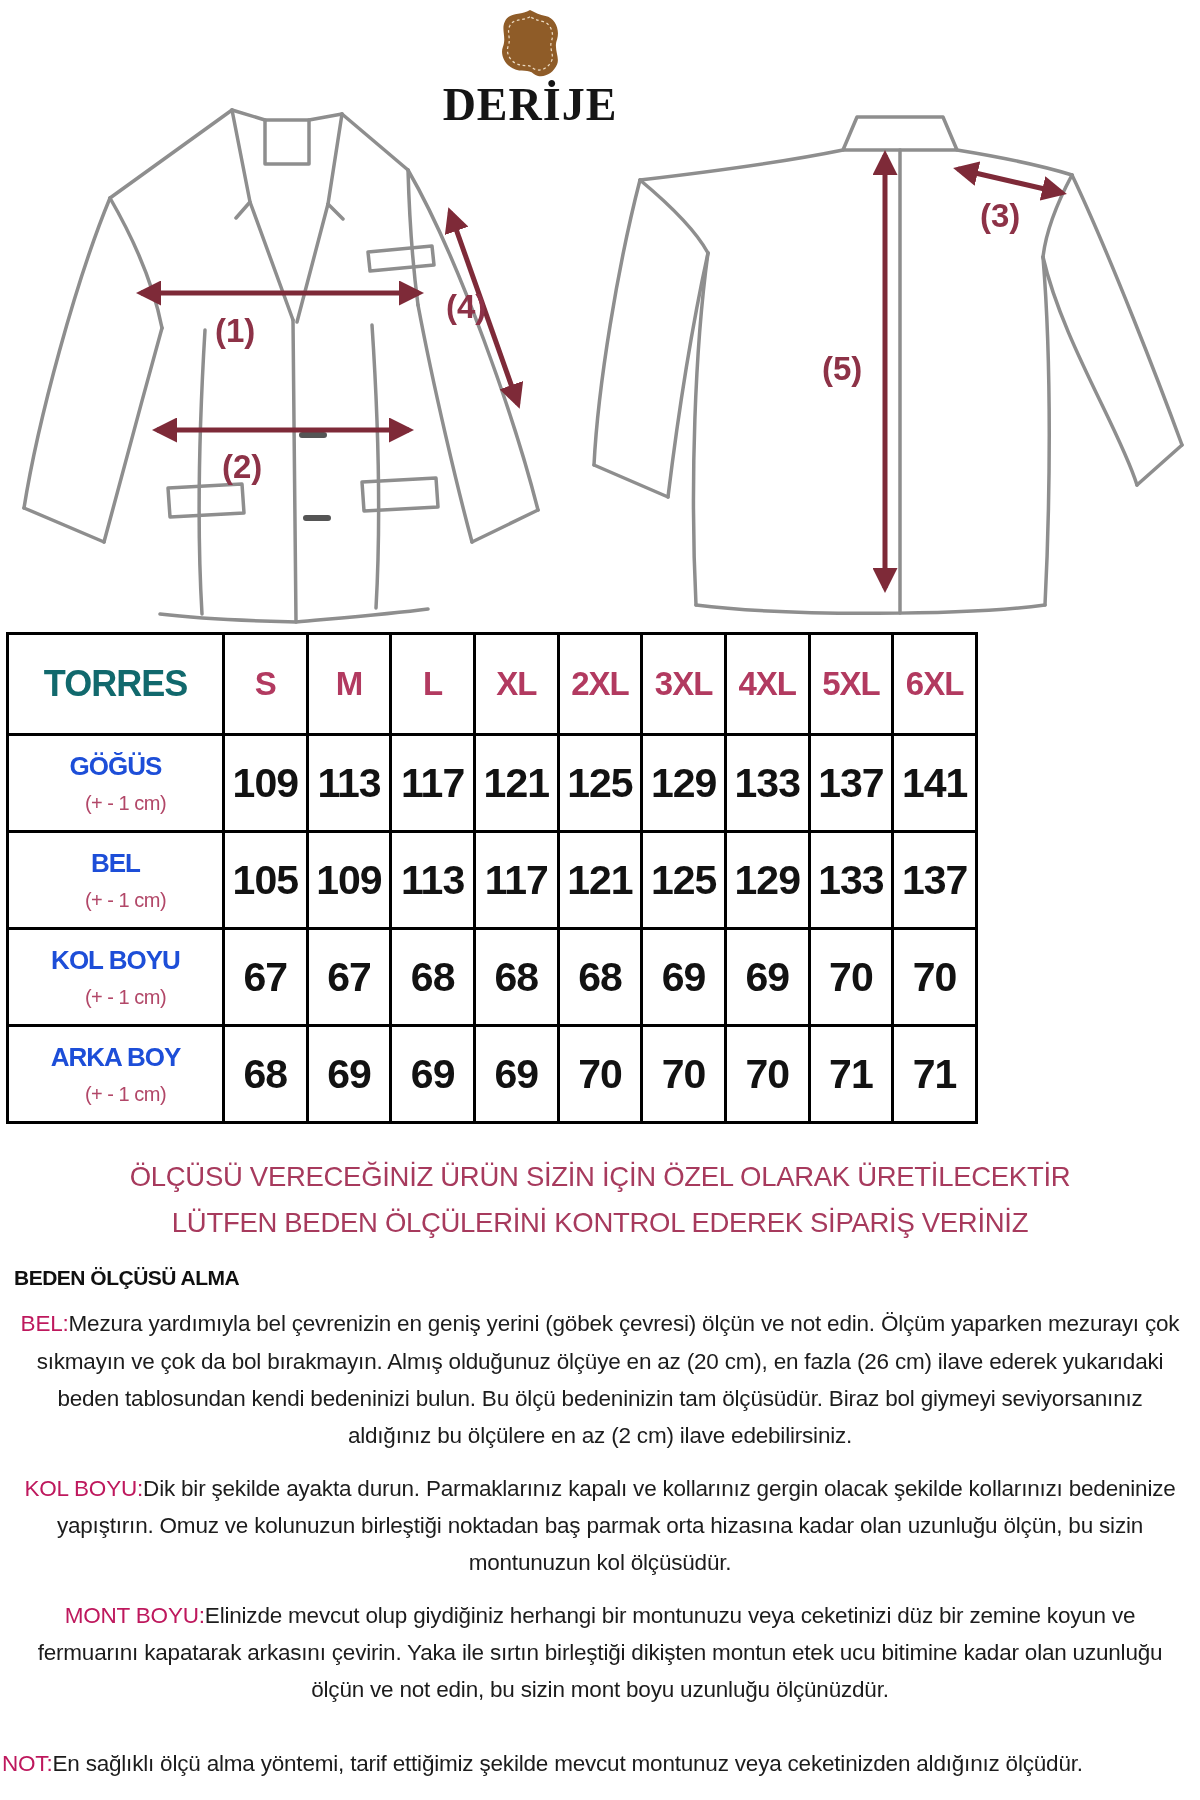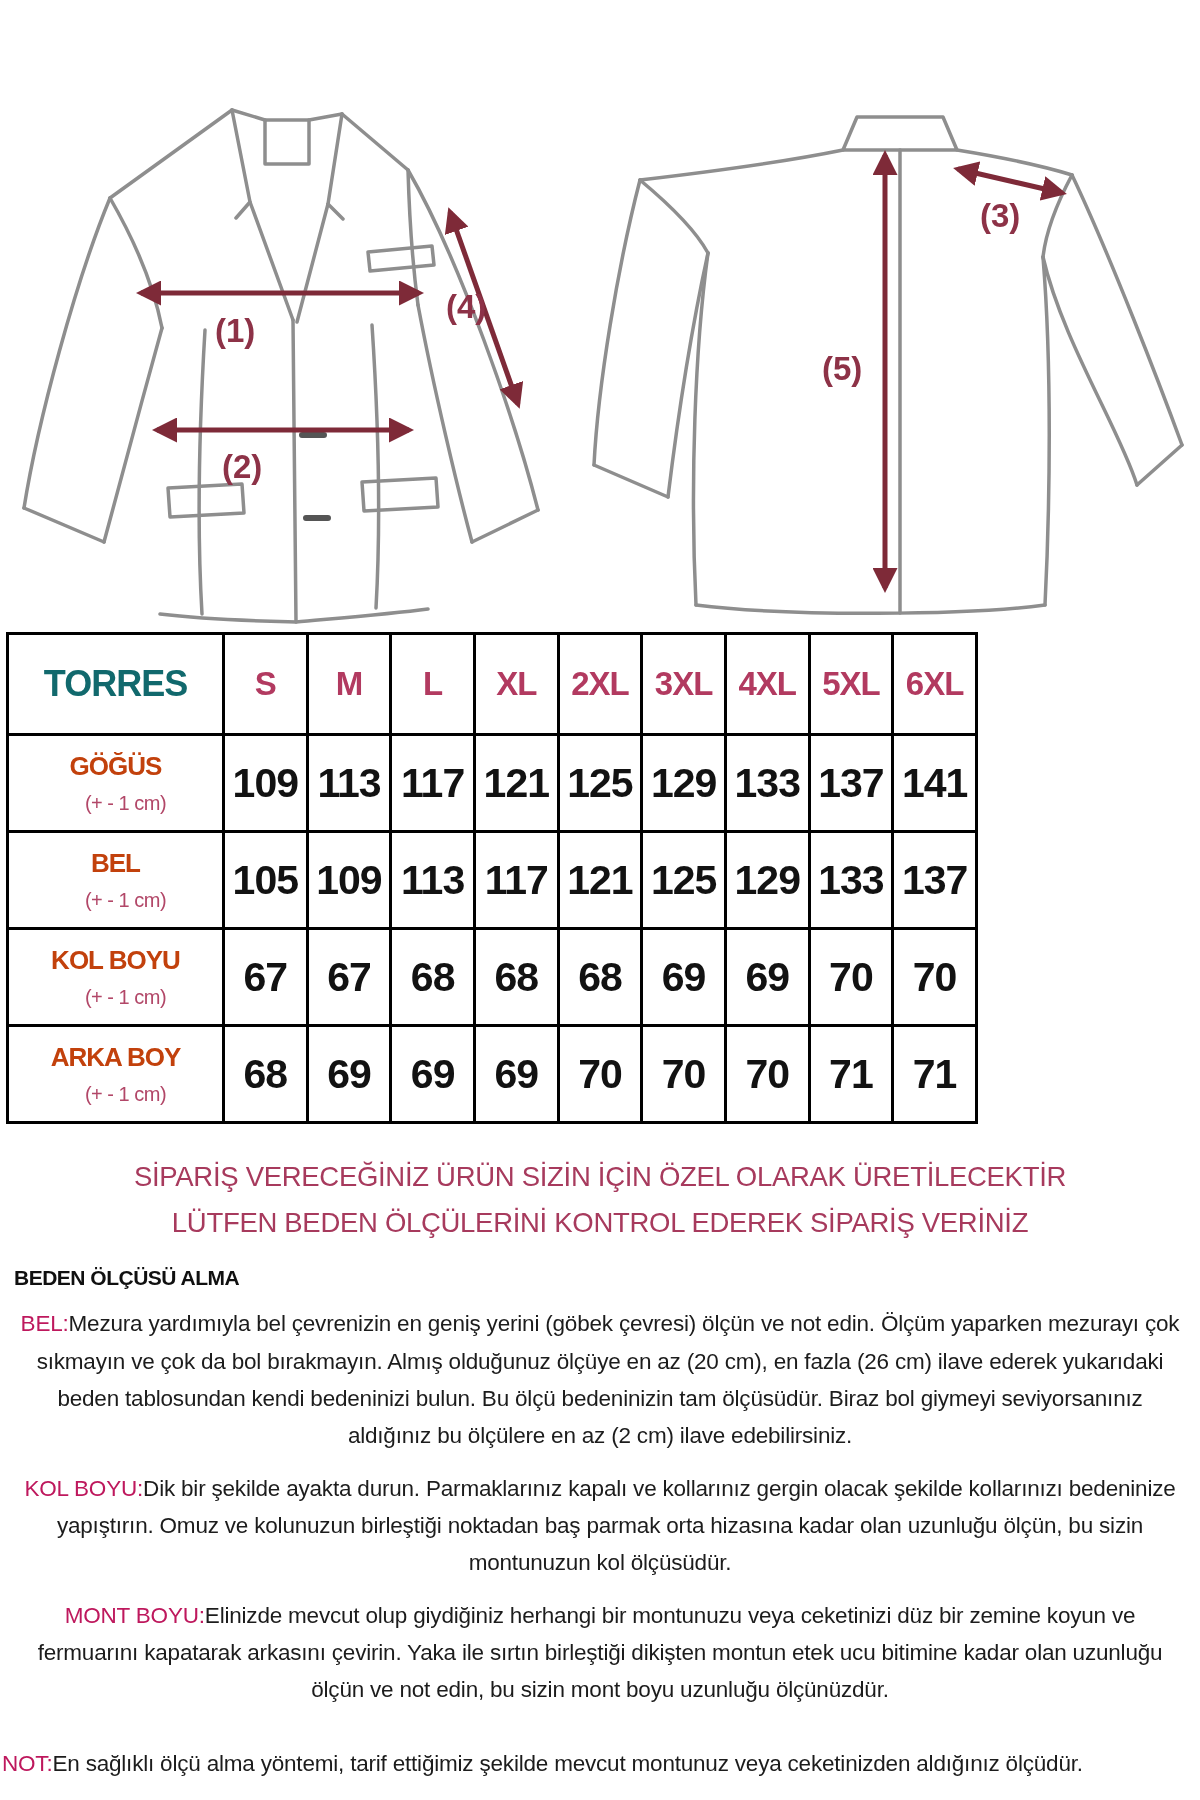--- a/index.html
+++ b/index.html
@@ -16,40 +16,47 @@
   .back-svg{position:absolute;left:590px;top:85px;}
   .mlabel-svg{font-family:"Liberation Sans",sans-serif;font-weight:700;font-size:33px;fill:#8d3247;}
 
   
   table.sizes{border-collapse:collapse;table-layout:fixed;width:972px;margin:0 6px;}
   table.sizes th,table.sizes td{border:3px solid #000;text-align:center;vertical-align:middle;padding:0;}
   tr.hdr{height:101px;}
   tr.data{height:97px;}
   .product{color:#11696d;font-size:36px;font-weight:700;letter-spacing:-1px;}
   .size-h{color:#b23a60;font-size:33px;font-weight:700;letter-spacing:-1px;}
-  .row-label{font-size:26px;font-weight:700;letter-spacing:-1px;color:#c2410c;}
+  .row-label{font-size:26px;font-weight:700;letter-spacing:-1px;color:#1d4ed8;}
   .tol{font-size:20px;font-weight:400;letter-spacing:-0.5px;color:#b24768;margin-top:10px;padding-left:20px;}
   .val{font-size:41px;font-weight:700;letter-spacing:-1px;color:#121212;}
 
   
   .notice{margin-top:30px;text-align:center;color:#a73a5d;font-size:27.5px;
           letter-spacing:-0.3px;line-height:1.68;}
   .instr-heading{margin:20px 0 0 14px;font-size:21px;font-weight:700;letter-spacing:-0.5px;color:#101010;}
   .para{width:1168px;margin:15px auto 0;font-size:22.5px;line-height:1.66;
         text-align:center;color:#1c1c1c;letter-spacing:-0.2px;}
   .para .mlabel{color:#be185d;}
   .para.left{text-align:left;width:1180px;margin-left:2px;margin-top:36px;}
 </style>
 </head>
 <body>
 
 <div class="page">
 
   <div class="diagram">
 
+    <div class="brand">
+      <svg width="62" height="72" viewBox="0 0 64 74">
+        <path d="M32,2 C22,8 10,4 6,14 C2,22 8,30 4,40 C1,48 6,58 14,62 C24,67 30,62 36,68 C44,74 56,68 60,58 C63,50 56,42 60,32 C63,22 58,10 48,8 C42,7 38,5 32,2 Z" fill="#8f5c28"></path>
+        <path d="M32,2 C22,8 10,4 6,14 C2,22 8,30 4,40 C1,48 6,58 14,62 C24,67 30,62 36,68 C44,74 56,68 60,58 C63,50 56,42 60,32 C63,22 58,10 48,8 C42,7 38,5 32,2 Z" fill="none" stroke="#ecdcc4" stroke-width="1.6" stroke-dasharray="3.5,3.5" transform="translate(6.2,7.2) scale(0.805)"></path>
+      </svg>
+      <div class="brand-name">DERİJE</div>
+    </div>
 
     <svg class="front-svg" width="560" height="545" viewBox="0 0 560 545">
       <defs>
         <marker id="ah" viewBox="0 0 10 10" refX="8" refY="5" markerWidth="5" markerHeight="5" orient="auto-start-reverse">
           <path d="M0,0 L10,5 L0,10 z" fill="#7e2a38"></path>
         </marker>
       </defs>
       <g fill="none" stroke="#8e8e8e" stroke-width="3.5" stroke-linecap="round" stroke-linejoin="round">
 
         <path d="M100,108 C150,72 200,36 222,20"></path>
@@ -199,21 +206,21 @@
       <td><span class="val">70</span></td>
       <td><span class="val">70</span></td>
       <td><span class="val">70</span></td>
       <td><span class="val">71</span></td>
       <td><span class="val">71</span></td>
     </tr>
   </tbody>
     </table>
 
   <div class="notice">
-    <div>SİPARİŞ VERECEĞİNİZ ÜRÜN SİZİN İÇİN ÖZEL OLARAK ÜRETİLECEKTİR</div>
+    <div>ÖLÇÜSÜ VERECEĞİNİZ ÜRÜN SİZİN İÇİN ÖZEL OLARAK ÜRETİLECEKTİR</div>
     <div>LÜTFEN BEDEN ÖLÇÜLERİNİ KONTROL EDEREK SİPARİŞ VERİNİZ</div>
   </div>
 
   <div class="instr-heading">BEDEN ÖLÇÜSÜ ALMA</div>
 
   <p class="para">
     <span class="mlabel">BEL:</span><span>Mezura yardımıyla bel çevrenizin en geniş yerini (göbek çevresi) ölçün ve not edin. Ölçüm yaparken mezurayı çok sıkmayın ve çok da bol bırakmayın. Almış olduğunuz ölçüye en az (20 cm), en fazla (26 cm) ilave ederek yukarıdaki beden tablosundan kendi bedeninizi bulun. Bu ölçü bedeninizin tam ölçüsüdür. Biraz bol giymeyi seviyorsanınız aldığınız bu ölçülere en az (2 cm) ilave edebilirsiniz.</span>
   </p>
 
   <p class="para">

